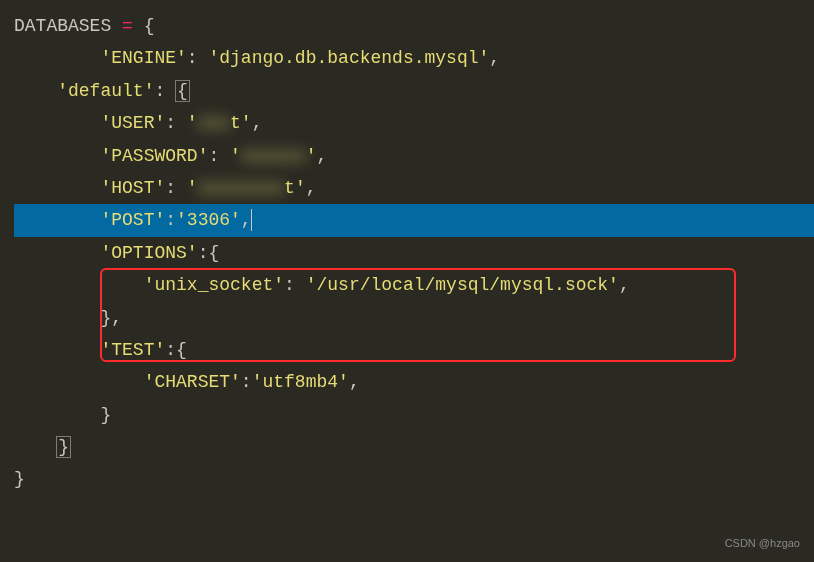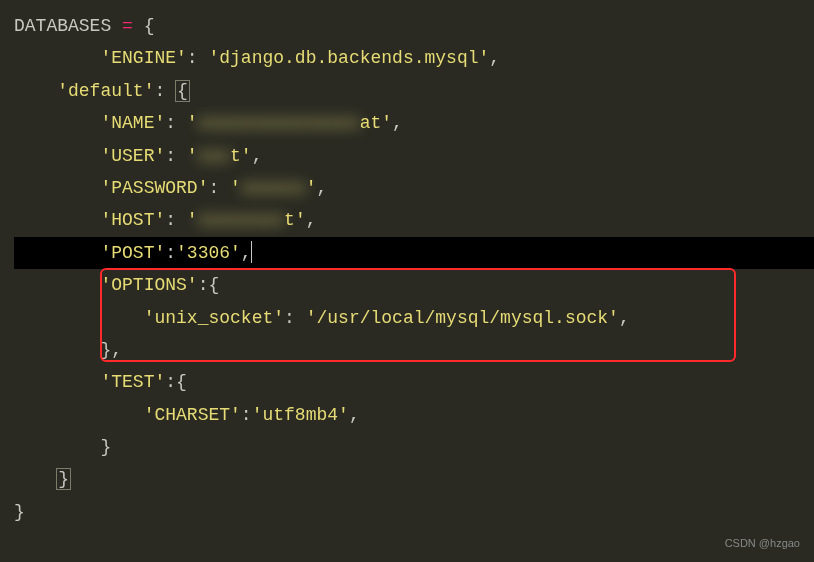--- a/index.html
+++ b/index.html
@@ -21,21 +21,21 @@
   .punc { color: #c8c8c0; }
   .key { color: #e6db74; }
   .str { color: #e6db74; }
   .comma { color: #c8c8c0; }
   .hl-brace {
     border: 1px solid #7c7c6c;
     padding: 0 1px;
     margin: 0 -1px;
   }
   .line.highlight-line {
-    background: #000000;
+    background: #0369a1;
   }
   .cursor {
     display: inline-block;
     width: 1.5px;
     height: 22px;
     background: #c8c8c0;
     vertical-align: middle;
     margin-left: -1px;
     margin-bottom: 2px;
   }
@@ -62,21 +62,20 @@
   }
   .code { position: relative; }
 </style>
 </head>
 <body>
 
 <div class="code">
 <div class="line"><span class="var">DATABASES</span><span class="op"> = </span><span class="punc">{</span></div>
 <div class="line">        <span class="key">'ENGINE'</span><span class="punc">: </span><span class="str">'django.db.backends.mysql'</span><span class="comma">,</span></div>
 <div class="line">    <span class="key">'default'</span><span class="punc">: </span><span class="punc hl-brace">{</span></div>
-<div class="line">        <span class="key">'NAME'</span><span class="punc">: </span><span class="str">'</span><span class="str blur">xxxxxxxxxxxxxxx</span><span class="str">at'</span><span class="comma">,</span></div>
 <div class="line">        <span class="key">'USER'</span><span class="punc">: </span><span class="str">'</span><span class="str blur">xxx</span><span class="str">t'</span><span class="comma">,</span></div>
 <div class="line">        <span class="key">'PASSWORD'</span><span class="punc">: </span><span class="str">'</span><span class="str blur">xxxxxx</span><span class="str">'</span><span class="comma">,</span></div>
 <div class="line">        <span class="key">'HOST'</span><span class="punc">: </span><span class="str">'</span><span class="str blur">xxxxxxxx</span><span class="str">t'</span><span class="comma">,</span></div>
 <div class="line highlight-line">        <span class="key">'POST'</span><span class="punc">:</span><span class="str">'3306'</span><span class="comma">,</span><span class="cursor"></span></div>
 <div class="line">        <span class="key">'OPTIONS'</span><span class="punc">:</span><span class="punc">{</span></div>
 <div class="line">            <span class="key">'unix_socket'</span><span class="punc">: </span><span class="str">'/usr/local/mysql/mysql.sock'</span><span class="comma">,</span></div>
 <div class="line">        <span class="punc">}</span><span class="comma">,</span></div>
 <div class="line">        <span class="key">'TEST'</span><span class="punc">:</span><span class="punc">{</span></div>
 <div class="line">            <span class="key">'CHARSET'</span><span class="punc">:</span><span class="str">'utf8mb4'</span><span class="comma">,</span></div>
 <div class="line">        <span class="punc">}</span></div>

